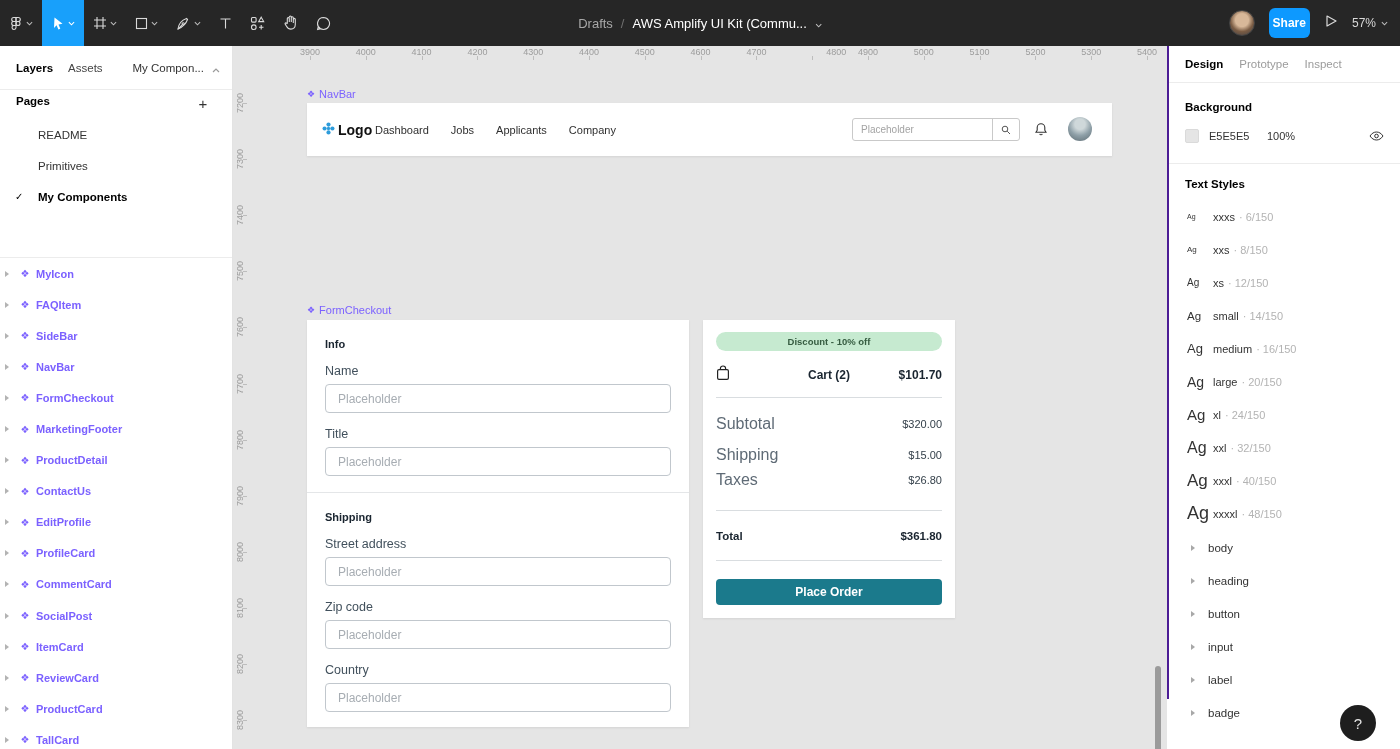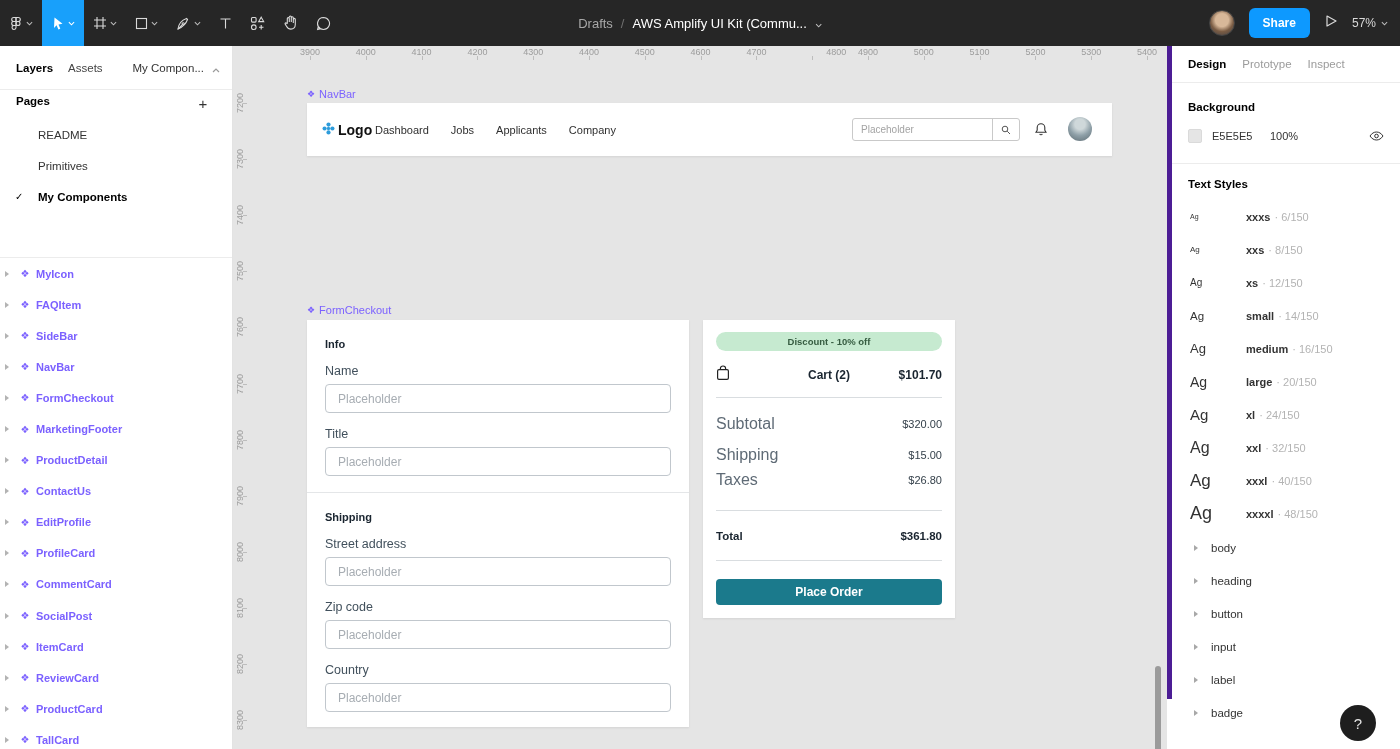--- a/index.html
+++ b/index.html
@@ -14,21 +14,21 @@
   .tbtn.active { background:#18a0fb; }
   .tbtn svg { display:block; }
   .chev { width:7px; height:5px; }
   .tb-ic { stroke:#d9d9d9; fill:none; stroke-width:1.1; }
   #breadcrumb { position:absolute; left:50%; top:0; transform:translateX(-50%); height:46px; display:flex; align-items:center; gap:8px; font-size:13px; }
   #breadcrumb .folder { color:#a8a8a8; cursor:pointer; }
   #breadcrumb .sep { color:#6f6f6f; }
   #breadcrumb .doc { color:#fff; }
   #toolbar-right { position:absolute; right:12px; top:0; height:46px; display:flex; align-items:center; gap:14px; }
   #tb-avatar { width:26px; height:26px; border-radius:50%; background:radial-gradient(circle at 50% 38%, #d8b899 0 34%, #7a5c44 60%, #3c3e44 100%); border:1px solid #444; cursor:pointer; }
-  #share-btn { background:#0d99ff; color:#fff; font-size:12px; font-weight:600; border:none; border-radius:6px; height:30px; padding:0 14px; cursor:pointer; }
+  #share-btn { background:#0d99ff; color:#fff; font-size:12px; font-weight:600; border:none; border-radius:6px; height:30px; padding:0 4px; cursor:pointer; }
   #zoom-ctl { display:flex; align-items:center; gap:5px; color:#d9d9d9; font-size:12px; cursor:pointer; }
 
   
   #left-panel { position:absolute; left:0; top:46px; width:233px; height:703px; background:#fff; border-right:1px solid #e3e3e3; z-index:20; }
   #lp-tabs { position:absolute; left:0; top:0; width:100%; height:44px; border-bottom:1px solid #ececec; display:flex; align-items:center; }
   .lp-tab { font-size:11.5px; padding:0 0 0 16px; cursor:pointer; color:#333; }
   .lp-tab.active { font-weight:700; color:#000; }
   .lp-tab.t2 { padding-left:15px; color:#444; }
   #page-switch { position:absolute; right:12px; top:0; height:44px; display:flex; align-items:center; gap:8px; cursor:pointer; }
   #page-switch .lbl { font-size:11.5px; color:#333; }
@@ -87,36 +87,36 @@
   .cart-hr { position:absolute; left:13px; right:13px; height:1px; background:#d9dde0; }
   .cart-row { position:absolute; left:13px; right:13px; height:16px; display:flex; justify-content:space-between; align-items:center; }
   .cart-row .cl { font-size:16px; color:#5f6b76; }
   .cart-row .cv { font-size:11px; color:#333f49; }
   #cart-total .cl, #cart-total .cv { font-weight:700; font-size:11.5px; color:#1a2530; }
   #place-order { position:absolute; left:13px; top:259px; width:226px; height:26px; background:#1b7a8c; border:none; border-radius:4px; color:#fff; font-weight:700; font-size:12px; cursor:pointer; font-family:inherit; }
 
   #canvas-scrollbar { position:absolute; left:922px; top:620px; width:6px; height:90px; background:#9b9b9b; border-radius:3px; cursor:pointer; }
 
   
-  #right-panel { position:absolute; right:0; top:46px; width:233px; height:653px; background:#fff; border-left:5px solid #4c1d95; z-index:20; }
+  #right-panel { position:absolute; right:0; top:46px; width:233px; height:653px; background:#fff; border-left:2px solid #4c1d95; z-index:20; }
   #rp-tabs { position:absolute; left:0; top:0; width:100%; height:37px; border-bottom:1px solid #ececec; display:flex; align-items:center; gap:16px; padding-left:16px; }
   .rp-tab { font-size:11.5px; color:#9b9b9b; cursor:pointer; }
   .rp-tab.active { font-weight:700; color:#000; }
   #bg-title { position:absolute; left:16px; top:55px; font-size:11.5px; font-weight:700; color:#000; }
   #bg-row { position:absolute; left:16px; top:82px; right:12px; height:16px; display:flex; align-items:center; }
   #bg-swatch { width:14px; height:14px; background:#e5e5e5; border:1px solid #dadada; border-radius:2px; cursor:pointer; }
   #bg-hex { font-size:11px; color:#333; margin-left:10px; width:58px; }
   #bg-opacity { font-size:11px; color:#333; }
   #bg-eye { position:absolute; right:4px; cursor:pointer; display:flex; }
   #rp-div1 { position:absolute; left:0; top:117px; width:100%; height:1px; background:#ececec; }
   #ts-title { position:absolute; left:16px; top:132px; font-size:11.5px; font-weight:700; color:#000; }
   #ts-sized { position:absolute; left:0; top:154px; width:100%; }
   .ts-row { height:33px; display:flex; align-items:center; padding-left:18px; cursor:pointer; }
   .ts-ag { width:26px; color:#333; flex-shrink:0; }
-  .ts-name { font-size:11px; font-weight:700; color:#333;margin-left:30px; }
+  .ts-name { font-size:11px; font-weight:400; color:#333; }
   .ts-size { font-size:11px; color:#b3b3b3; margin-left:4px; }
   #ts-groups { position:absolute; left:0; top:485px; width:100%; }
   .tsg-row { height:33px; display:flex; align-items:center; padding-left:22px; cursor:pointer; }
   .tsg-row .tri { margin:0; border-left-color:#a8a8a8; }
   .tsg-name { font-size:11.5px; color:#333; margin-left:13px; }
 
   #help-btn { position:absolute; left:1340px; top:705px; width:36px; height:36px; border-radius:50%; background:#1e1e1e; color:#e5e5e5; font-size:15px; border:none; cursor:pointer; z-index:40; display:flex; align-items:center; justify-content:center; font-family:inherit; }
 </style>
 </head>
 <body>

